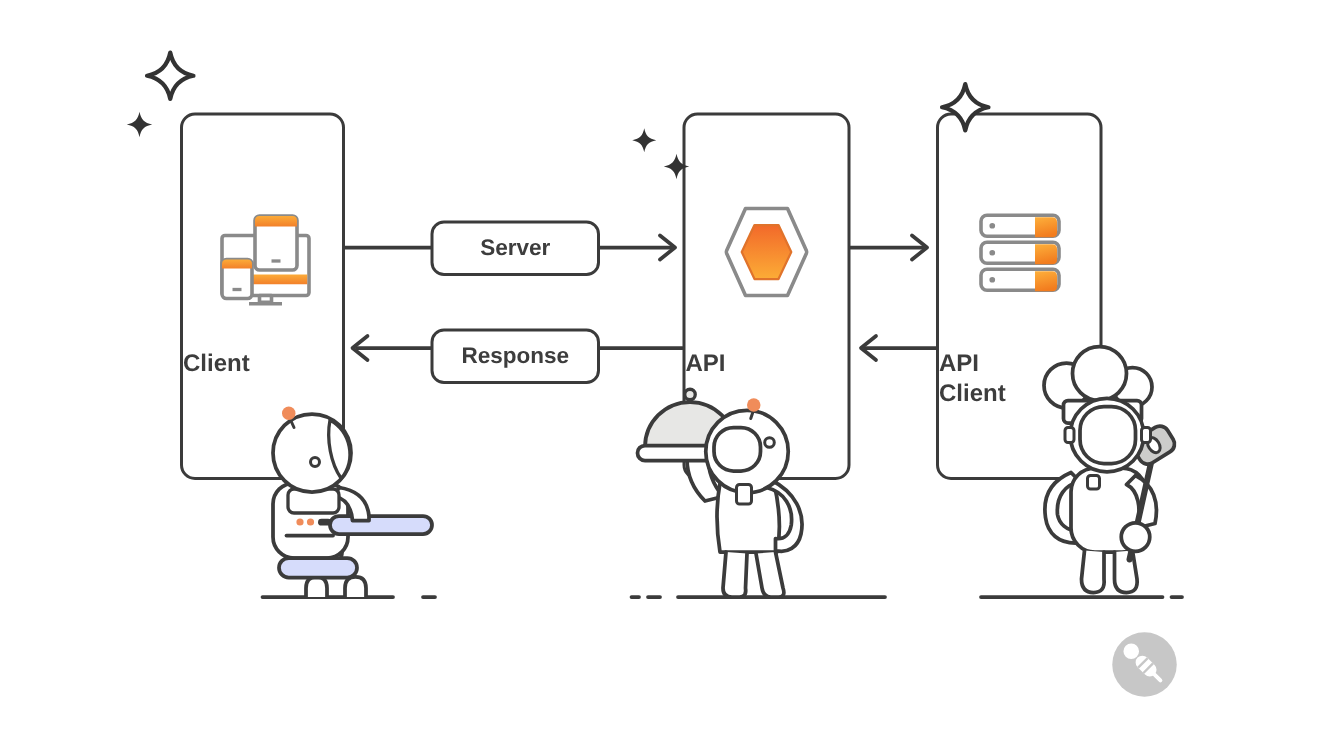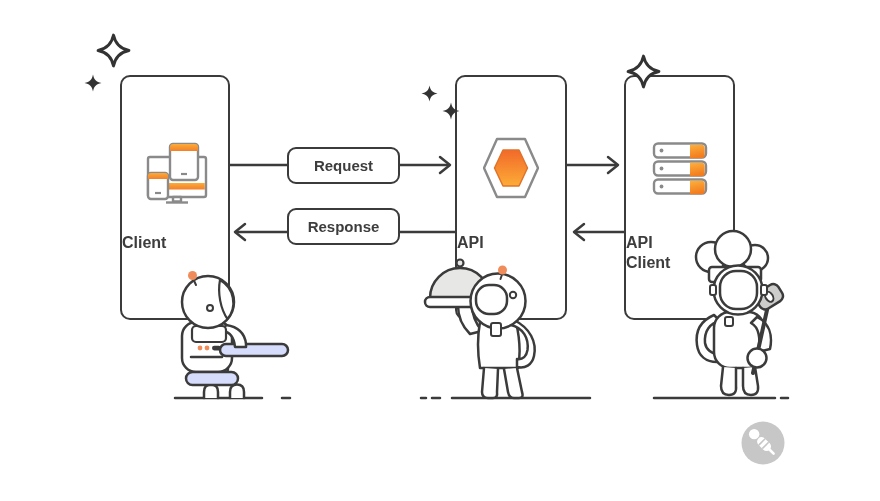--- a/index.html
+++ b/index.html
@@ -17,21 +17,21 @@
   #server-box .node-icon{top:65px;}
   .node-label{position:absolute;top:136px;left:0;width:100%;text-align:left;
               font-size:16px;font-weight:700;color:#3d3d3d;line-height:20px;margin-top:20px;}
   #server-box .node-label{top:136px;}
   .node-label span{display:block;}
   .pill{position:absolute;width:113px;height:37px;background:#ffffff;
         border:2.5px solid #3b3b3b;border-radius:9px;box-sizing:border-box;
         display:flex;align-items:center;justify-content:center;
         font-size:15px;font-weight:700;color:#3d3d3d;}
   #request-pill{left:287px;top:147px;}
-  #response-pill{left:287px;top:208px;}
+  #response-pill{left:287px;top:219px;}
   .spark{position:absolute;}
   .char{position:absolute;}
   #logo{position:absolute;left:740px;top:420px;}
 </style>
 </head>
 <body>
 
 <div id="canvas">
 
   <svg class="layer" width="880" height="501" viewBox="0 0 880 501">
@@ -129,21 +129,21 @@
           <circle cx="10.5" cy="26.5" r="1.9"></circle>
           <circle cx="10.5" cy="44.5" r="1.9"></circle>
       </g>
     </svg>
     <div class="node-label">
       <span>API</span>
       <span>Client</span>
     </div>
   </div>
 
-  <div class="pill" id="request-pill">Request</div>
+  <div class="pill" id="request-pill">Server</div>
   <div class="pill" id="response-pill">Response</div>
 
   <svg class="spark" style="left:96px;top:33px;" width="35" height="35" viewBox="0 0 34 34">
     <path d="M17,2 C18.7,10.5 23.5,15.3 32,17 C23.5,18.7 18.7,23.5 17,32 C15.3,23.5 10.5,18.7 2,17 C10.5,15.3 15.3,10.5 17,2 Z" fill="#ffffff" stroke="#333333" stroke-width="2.8" stroke-linejoin="round"></path>
   </svg>
   <svg class="spark" style="left:84px;top:74px;" width="18" height="18" viewBox="0 0 34 34">
     <path d="M17,1 C19,11 23,15 33,17 C23,19 19,23 17,33 C15,23 11,19 1,17 C11,15 15,11 17,1 Z" fill="#333333"></path>
   </svg>
   <svg class="spark" style="left:421px;top:85px;" width="17" height="17" viewBox="0 0 34 34">
     <path d="M17,1 C19,11 23,15 33,17 C23,19 19,23 17,33 C15,23 11,19 1,17 C11,15 15,11 17,1 Z" fill="#333333"></path>

